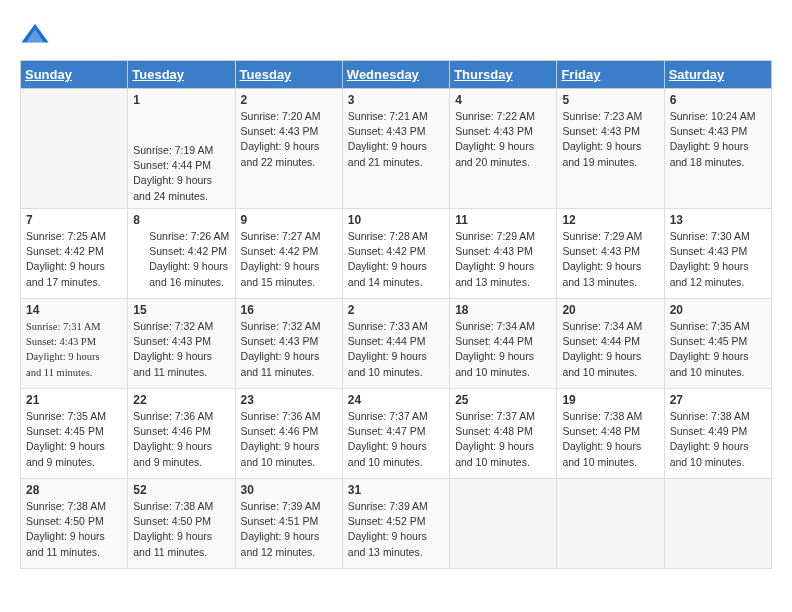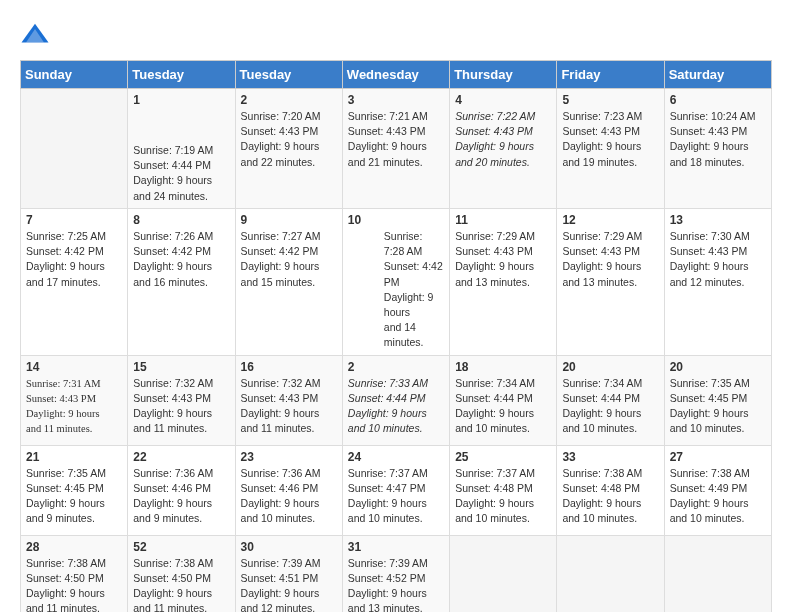--- a/index.html
+++ b/index.html
@@ -58,20 +58,21 @@
       table-layout: fixed;
     }
     thead tr th {
       background-color: #3a7dc9;
       color: #fff;
       padding: 6px 4px;
       font-size: 13px;
       font-weight: bold;
       text-align: left;
       border: 1px solid #ccc;
+      text-decoration: underline;
     }
     tbody tr td {
       vertical-align: top;
       border: 1px solid #ddd;
       padding: 4px 5px;
       font-size: 10.5px;
       color: #333;
       min-height: 80px;
       height: 90px;
       background: #fff;
@@ -148,21 +149,21 @@
         </td>
         <td>
           <span class="day-number">3</span>
           <div class="day-info" style="white-space: pre-line;">Sunrise: 7:21 AM
 Sunset: 4:43 PM
 Daylight: 9 hours
 and 21 minutes.</div>
         </td>
         <td>
           <span class="day-number">4</span>
-          <div class="day-info" style="white-space: pre-line; font-style: italic;">Sunrise: 7:22 AM
+          <div class="day-info" style="white-space: pre-line;">Sunrise: 7:22 AM
 Sunset: 4:43 PM
 Daylight: 9 hours
 and 20 minutes.</div>
         </td>
         <td>
           <span class="day-number">5</span>
           <div class="day-info" style="white-space: pre-line;">Sunrise: 7:23 AM
 Sunset: 4:43 PM
 Daylight: 9 hours
 and 19 minutes.</div>
@@ -178,35 +179,35 @@
       <tr>
         <td>
           <span class="day-number">7</span>
           <div class="day-info" style="white-space: pre-line;">Sunrise: 7:25 AM
 Sunset: 4:42 PM
 Daylight: 9 hours
 and 17 minutes.</div>
         </td>
         <td>
           <span class="day-number">8</span>
-          <div class="day-info" style="white-space: pre-line;">Sunrise: 7:26 AM
+          <div class="day-info" style="white-space: pre-line; margin-left: 16px;">Sunrise: 7:26 AM
 Sunset: 4:42 PM
 Daylight: 9 hours
 and 16 minutes.</div>
         </td>
         <td>
           <span class="day-number">9</span>
           <div class="day-info" style="white-space: pre-line;">Sunrise: 7:27 AM
 Sunset: 4:42 PM
 Daylight: 9 hours
 and 15 minutes.</div>
         </td>
         <td>
           <span class="day-number">10</span>
-          <div class="day-info" style="white-space: pre-line; margin-left: 36px;">Sunrise: 7:28 AM
+          <div class="day-info" style="white-space: pre-line;">Sunrise: 7:28 AM
 Sunset: 4:42 PM
 Daylight: 9 hours
 and 14 minutes.</div>
         </td>
         <td>
           <span class="day-number">11</span>
           <div class="day-info" style="white-space: pre-line;">Sunrise: 7:29 AM
 Sunset: 4:43 PM
 Daylight: 9 hours
 and 13 minutes.</div>
@@ -243,21 +244,21 @@
         </td>
         <td>
           <span class="day-number">16</span>
           <div class="day-info" style="white-space: pre-line;">Sunrise: 7:32 AM
 Sunset: 4:43 PM
 Daylight: 9 hours
 and 11 minutes.</div>
         </td>
         <td>
           <span class="day-number">2</span>
-          <div class="day-info" style="white-space: pre-line; font-style: italic;">Sunrise: 7:33 AM
+          <div class="day-info" style="white-space: pre-line;">Sunrise: 7:33 AM
 Sunset: 4:44 PM
 Daylight: 9 hours
 and 10 minutes.</div>
         </td>
         <td>
           <span class="day-number">18</span>
           <div class="day-info" style="white-space: pre-line;">Sunrise: 7:34 AM
 Sunset: 4:44 PM
 Daylight: 9 hours
 and 10 minutes.</div>
@@ -307,21 +308,21 @@
 and 10 minutes.</div>
         </td>
         <td>
           <span class="day-number">25</span>
           <div class="day-info" style="white-space: pre-line;">Sunrise: 7:37 AM
 Sunset: 4:48 PM
 Daylight: 9 hours
 and 10 minutes.</div>
         </td>
         <td>
-          <span class="day-number">33</span>
+          <span class="day-number">19</span>
           <div class="day-info" style="white-space: pre-line;">Sunrise: 7:38 AM
 Sunset: 4:48 PM
 Daylight: 9 hours
 and 10 minutes.</div>
         </td>
         <td>
           <span class="day-number">27</span>
           <div class="day-info" style="white-space: pre-line;">Sunrise: 7:38 AM
 Sunset: 4:49 PM
 Daylight: 9 hours

